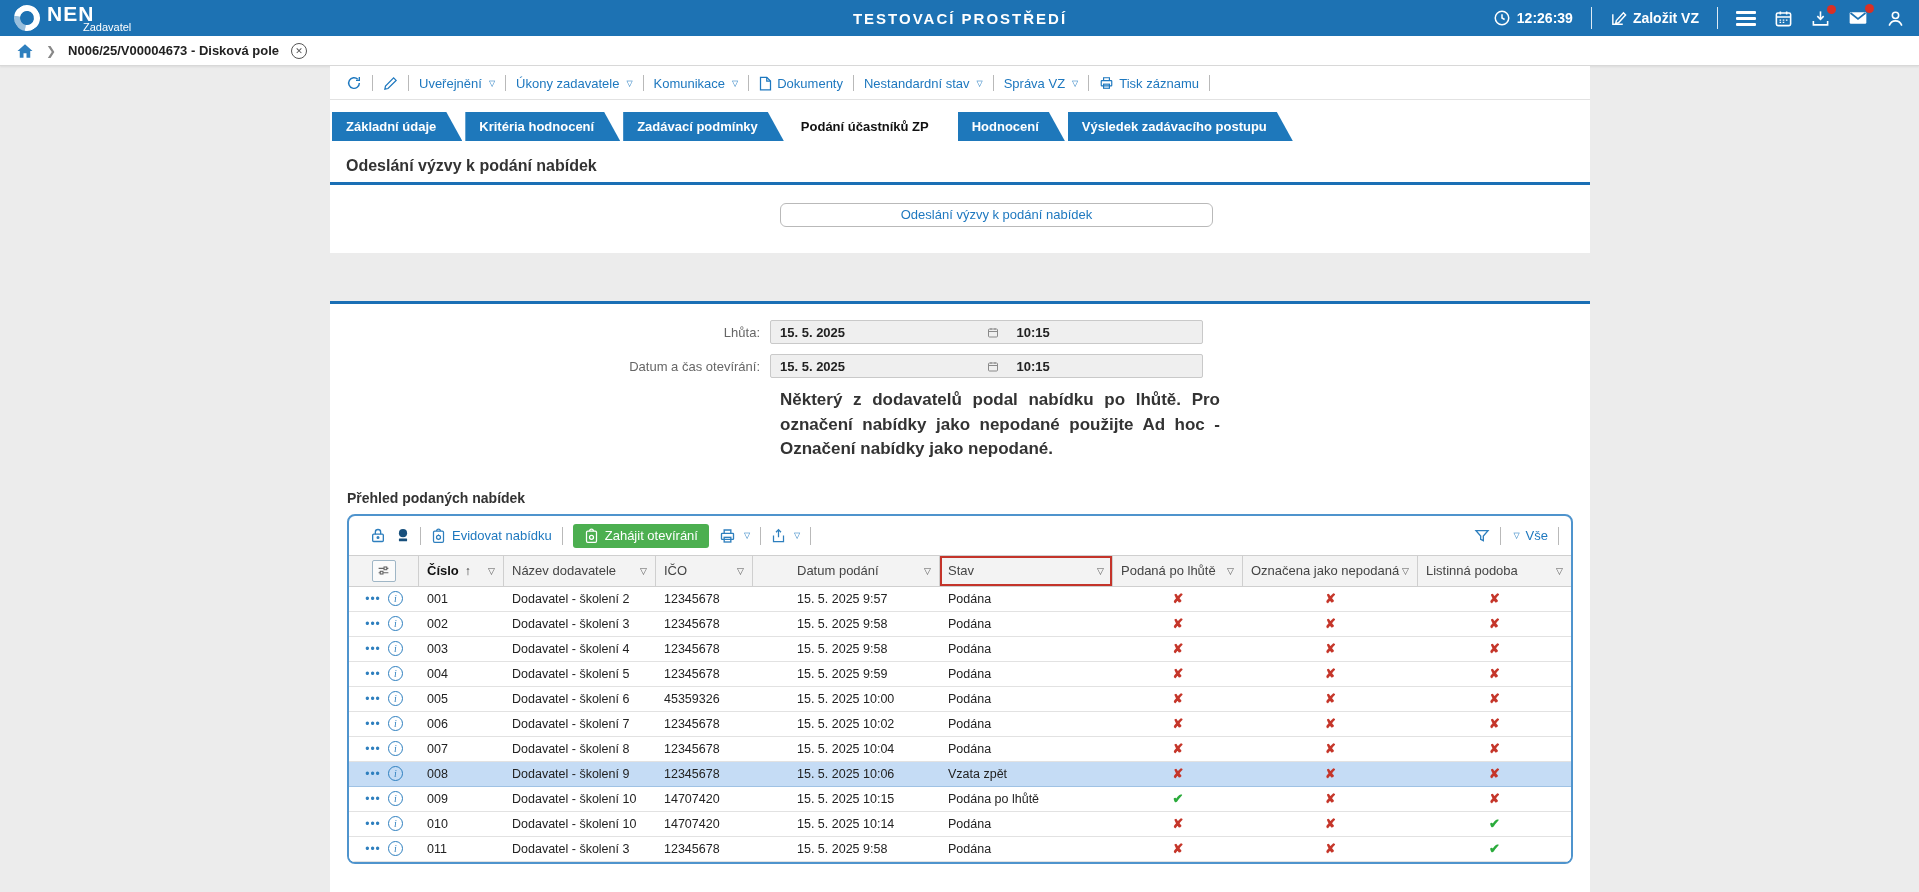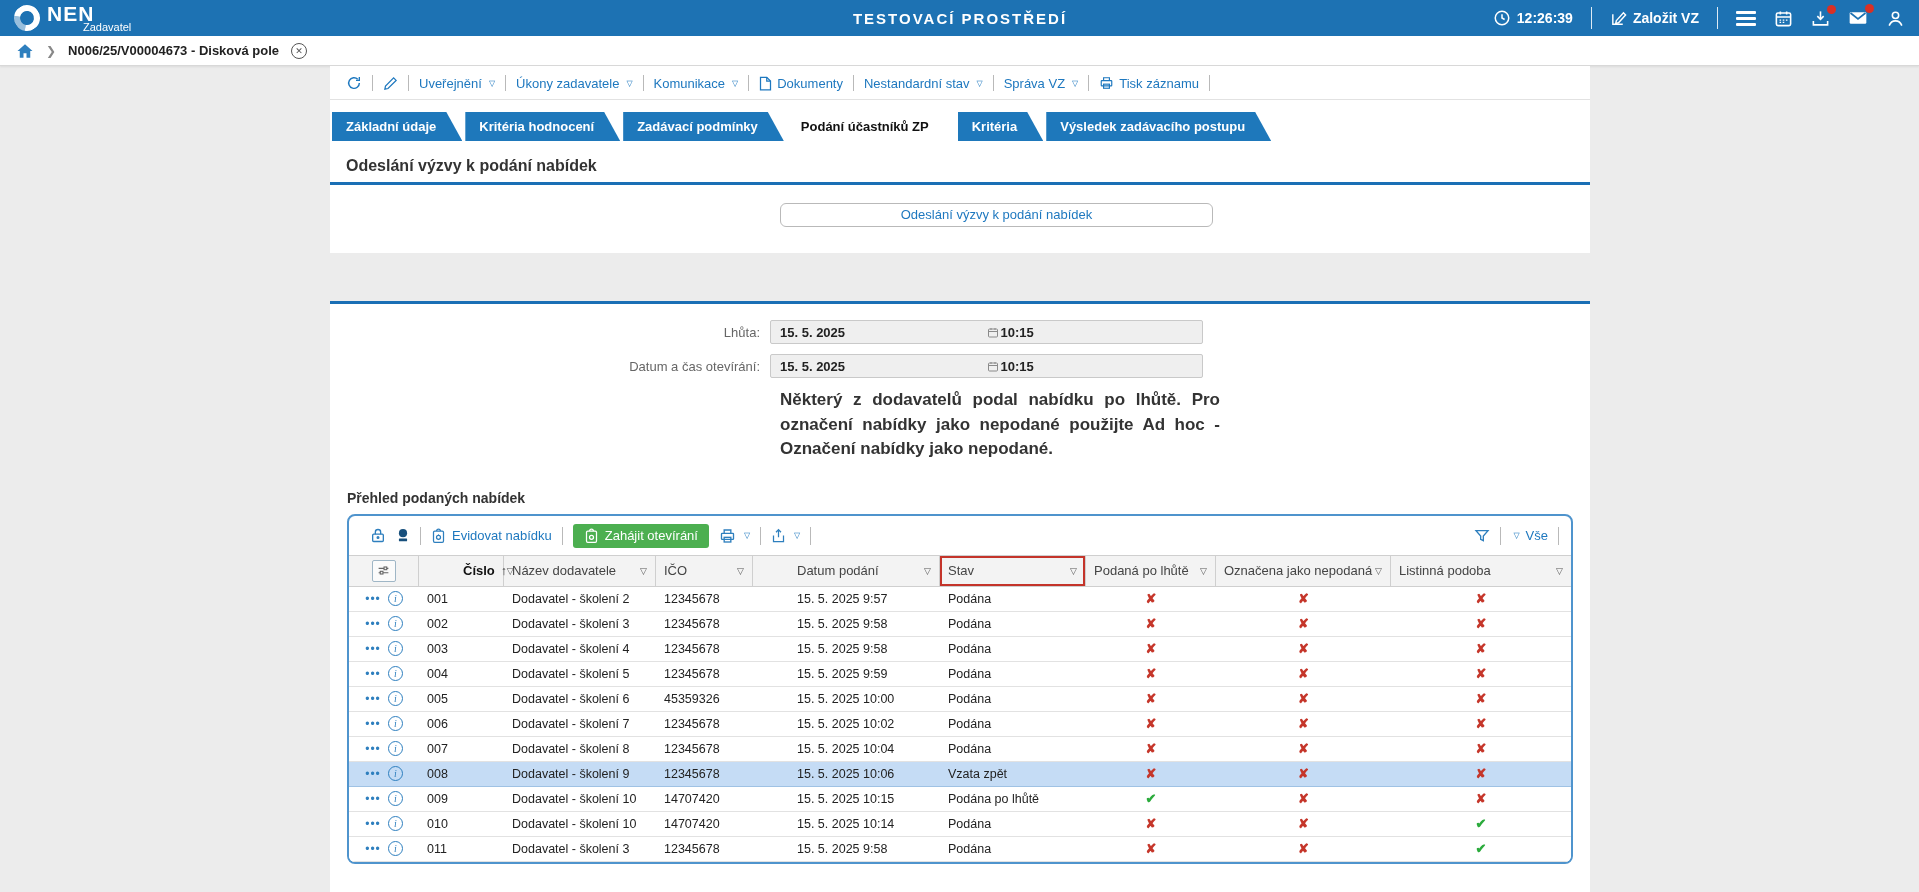--- a/index.html
+++ b/index.html
@@ -64,47 +64,47 @@
     border:1px solid #b9b9b9; border-radius:6px; color:#1e78bf; font-size:13px; text-align:center;
     line-height:22px; cursor:pointer; font-family:inherit; }
 
   
   .form-area { padding-top:16px; }
   .frow { display:flex; align-items:center; margin-bottom:10px; }
   .flabel { width:440px; text-align:right; color:#666; padding-right:10px; font-size:13px; }
   .fval { width:433px; height:24px; background:#efefef; border:1px solid #c9c9c9; border-radius:2px;
     display:flex; align-items:center; position:relative; cursor:text; }
   .fdate { font-weight:bold; font-size:13px; color:#222; padding-left:9px; }
-  .ftime-group { position:absolute; left:50%; display:flex; align-items:center; gap:2px; }
+  .ftime-group { position:absolute; left:50%; display:flex; align-items:center; gap:18px; }
   .ftime { font-weight:bold; font-size:13px; color:#222; }
   .warning { margin:6px 5px 0 450px; width:440px; font-weight:bold; font-size:17px; color:#333;
     text-align:justify; line-height:1.45; }
 
   
   .tbl-title { font-size:14px; font-weight:bold; color:#333; margin:28px 0 8px 17px; }
   .tbl-wrap { margin:0 17px; border:2px solid #4f94cd; border-radius:8px; background:#fff; overflow:hidden; }
   .tbl-toolbar { display:flex; align-items:center; gap:10px; padding:8px 12px 7px 21px; }
   .tt-sep { width:1px; height:18px; background:#b9b9b9; }
   .tt-link { color:#1e78bf; display:flex; align-items:center; gap:6px; cursor:pointer; font-size:13px; }
   .btn-green { display:flex; align-items:center; gap:6px; background:#4caf50; color:#fff;
     border:none; border-radius:3px; padding:4px 11px; font-size:13px; cursor:pointer; font-family:inherit; }
   .tt-right { margin-left:auto; display:flex; align-items:center; gap:10px; color:#1e78bf; }
 
   .thead { display:flex; border-top:1px solid #cfcfcf; border-bottom:1px solid #cfcfcf; background:#f3f3f3; }
   .th { display:flex; align-items:center; padding:0 8px; height:30px; border-right:1px solid #cfcfcf;
     color:#444; font-size:13px; cursor:pointer; position:relative; }
   .th .flt { margin-left:auto; font-size:9px; color:#555; }
   .th-stav { box-shadow:inset 0 0 0 2px #c4342a; }
-  .th-cislo-label { font-weight:bold; color:#111;margin-left:36px; }
+  .th-cislo-label { font-weight:bold; color:#111; }
   .sort-arrow { margin-left:6px; font-size:12px; color:#333; }
   .cfg-box { width:24px; height:22px; border:1px solid #9fb6c6; background:#fbfbfb; margin:0 auto;
     display:flex; align-items:center; justify-content:center; border-radius:2px; }
 
   .c-act{width:70px; justify-content:center;} .c-cislo{width:85px;} .c-dodavatel{width:152px;}
-  .c-ico{width:97px;} .c-datum{width:151px;margin-left:36px;} .c-stav{width:146px;} .c-lhuta{width:130px;}
+  .c-ico{width:97px;} .c-datum{width:151px;margin-left:36px;} .c-stav{width:173px;} .c-lhuta{width:130px;}
   .c-nepodana{width:175px;} .c-listinna{flex:1; border-right:none !important;}
 
   .trow { display:flex; align-items:center; border-bottom:1px solid #e2e2e2; height:25px; background:#fff; }
   .trow.hl { background:#c5dcf5; border-bottom-color:#9fc2e4; }
   .tc { padding:0 8px; font-size:12.5px; color:#222; display:flex; align-items:center; overflow:hidden;
     white-space:nowrap; }
   .tc.c-act { gap:7px; padding:0 4px; }
   .tc.c-mark { justify-content:center; }
   .ooo { color:#2e7fbe; font-size:12px; letter-spacing:1px; line-height:1; cursor:pointer; }
   .info-ic { width:15px; height:15px; border:1.5px solid #2e7fbe; border-radius:50%; color:#2e7fbe;
@@ -260,21 +260,21 @@
         <span>Tisk záznamu</span>
         </a>
       <div class="rt-sep"></div>
     </div>
 
     <div class="tabs">
       <div class="tab">Základní údaje</div>
       <div class="tab">Kritéria hodnocení</div>
       <div class="tab">Zadávací podmínky</div>
       <div class="tab active">Podání účastníků ZP</div>
-      <div class="tab">Kritéria</div>
+      <div class="tab">Hodnocení</div>
       <div class="tab">Výsledek zadávacího postupu</div>
     </div>
 
     <div class="sec-title">Odeslání výzvy k podání nabídek</div>
     <div class="sec-rule"></div>
     <div class="invite-row">
       <button class="btn-outline">Odeslání výzvy k podání nabídek</button>
     </div>
   </div>
 

